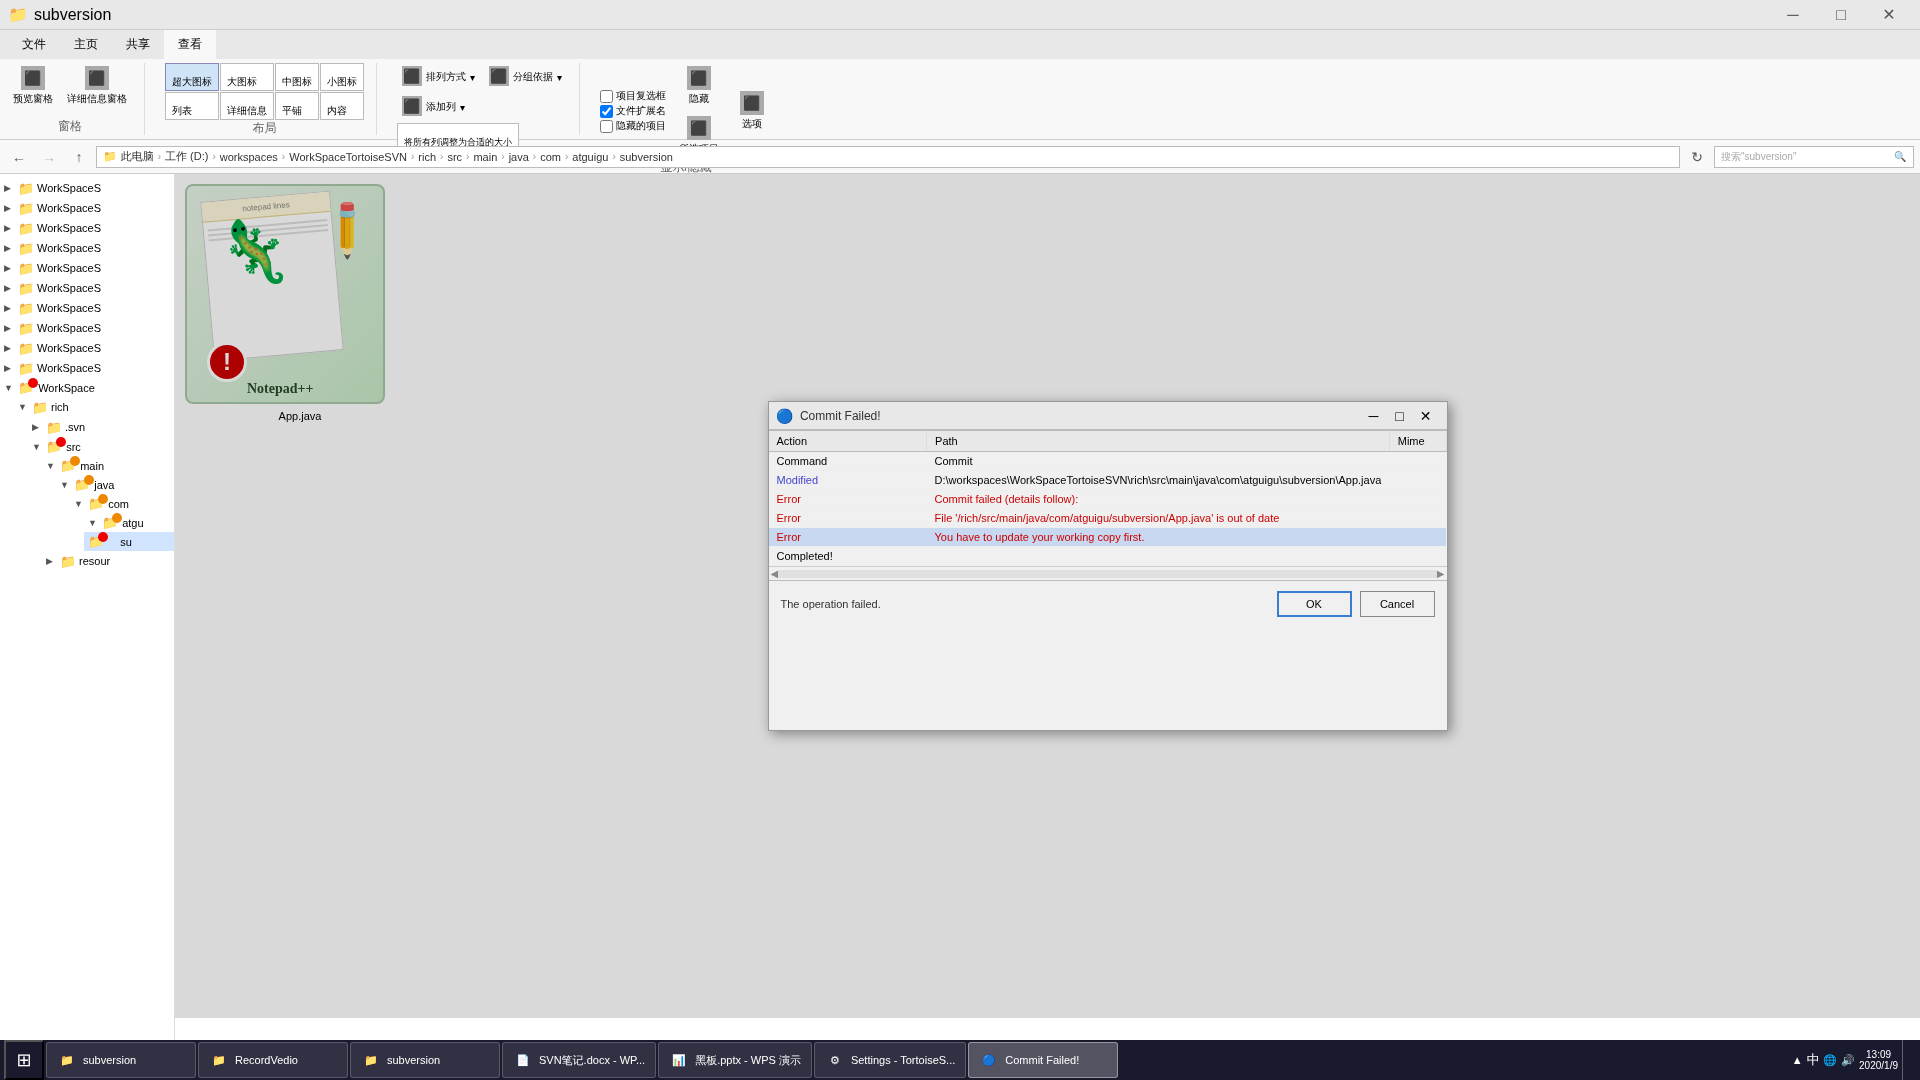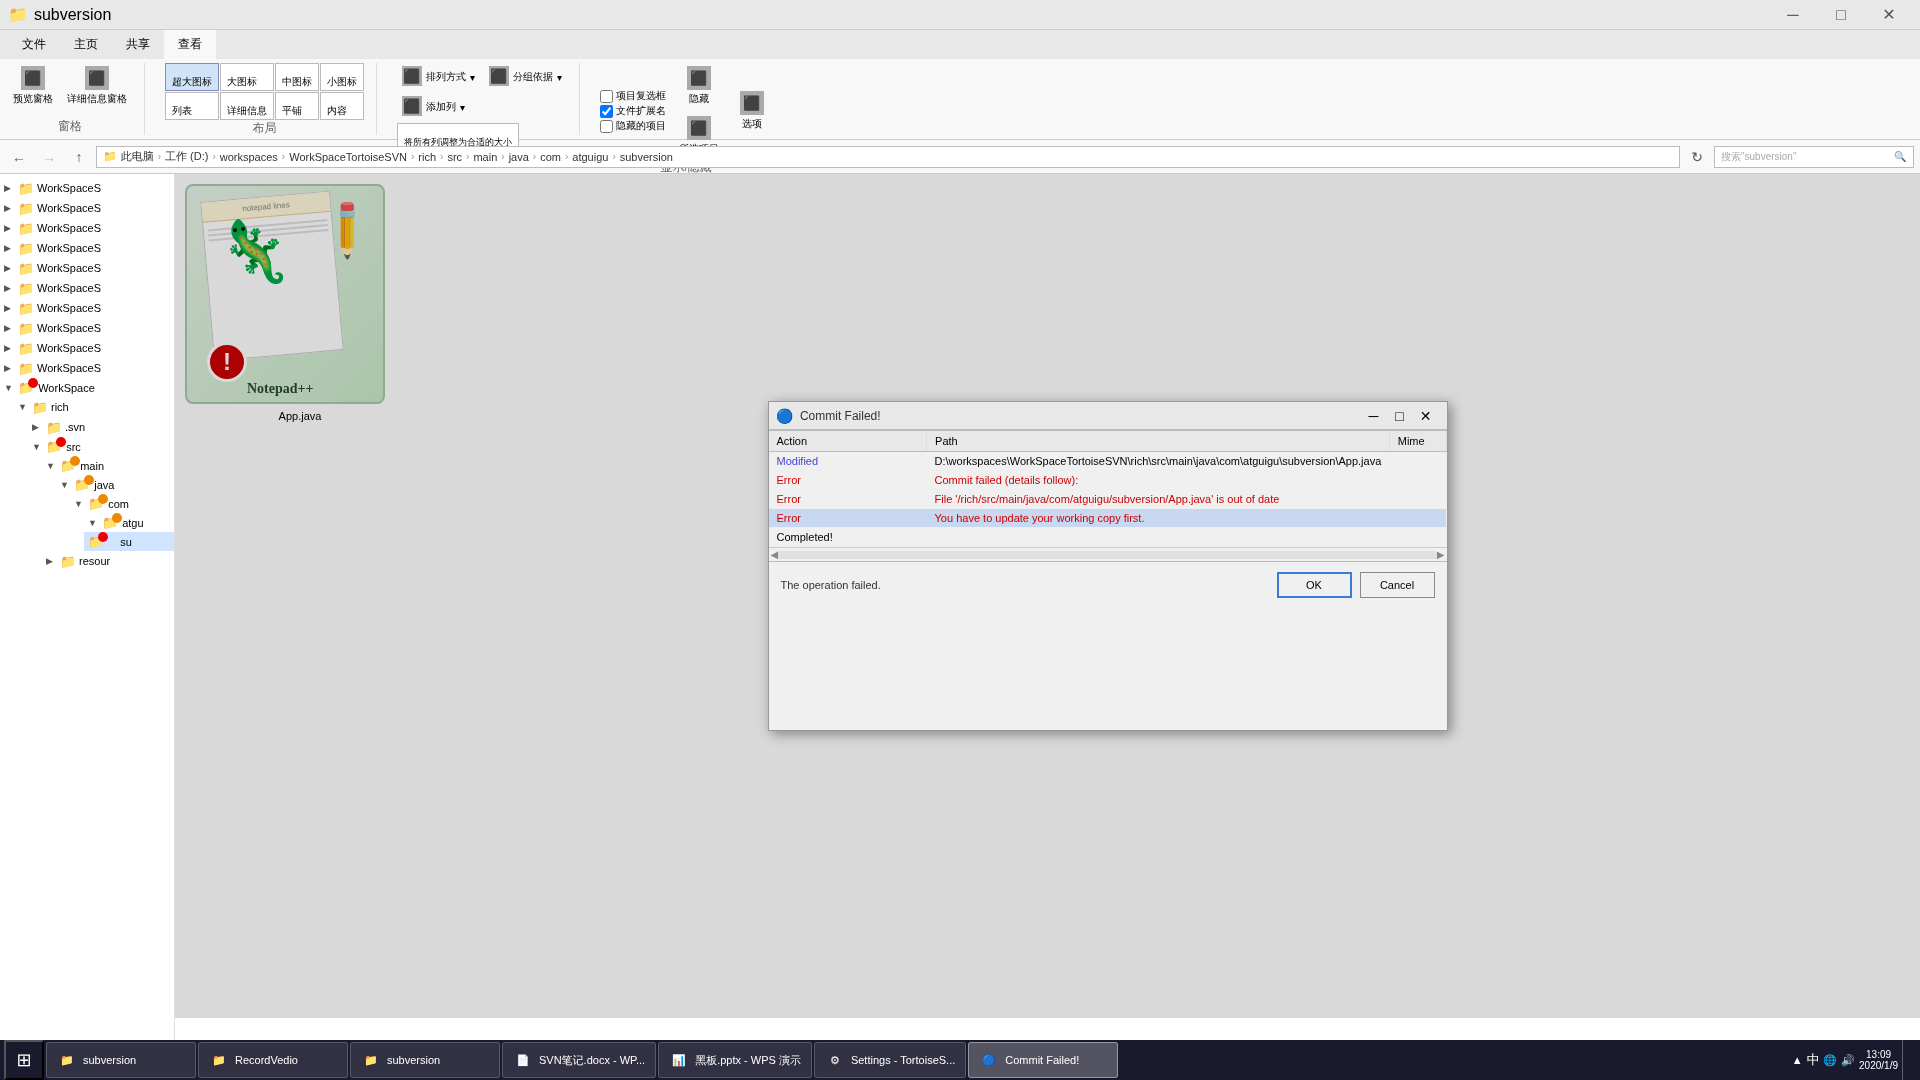--- a/index.html
+++ b/index.html
@@ -453,20 +453,25 @@
         <div class="dialog-scroll-area">
           <table class="dialog-table">
             <thead>
               <tr>
                 <th style="width:180px;">Action</th>
                 <th style="min-width:400px;">Path</th>
                 <th style="width:60px;">Mime</th>
               </tr>
             </thead>
             <tbody>
+              <tr>
+                <td>Command</td>
+                <td>Commit</td>
+                <td></td>
+              </tr>
               <tr class="modified-row">
                 <td style="color:#4444cc;">Modified</td>
                 <td>D:\workspaces\WorkSpaceTortoiseSVN\rich\src\main\java\com\atguigu\subversion\App.java</td>
                 <td></td>
               </tr>
               <tr class="error-row">
                 <td>Error</td>
                 <td>Commit failed (details follow):</td>
                 <td></td>
               </tr>

